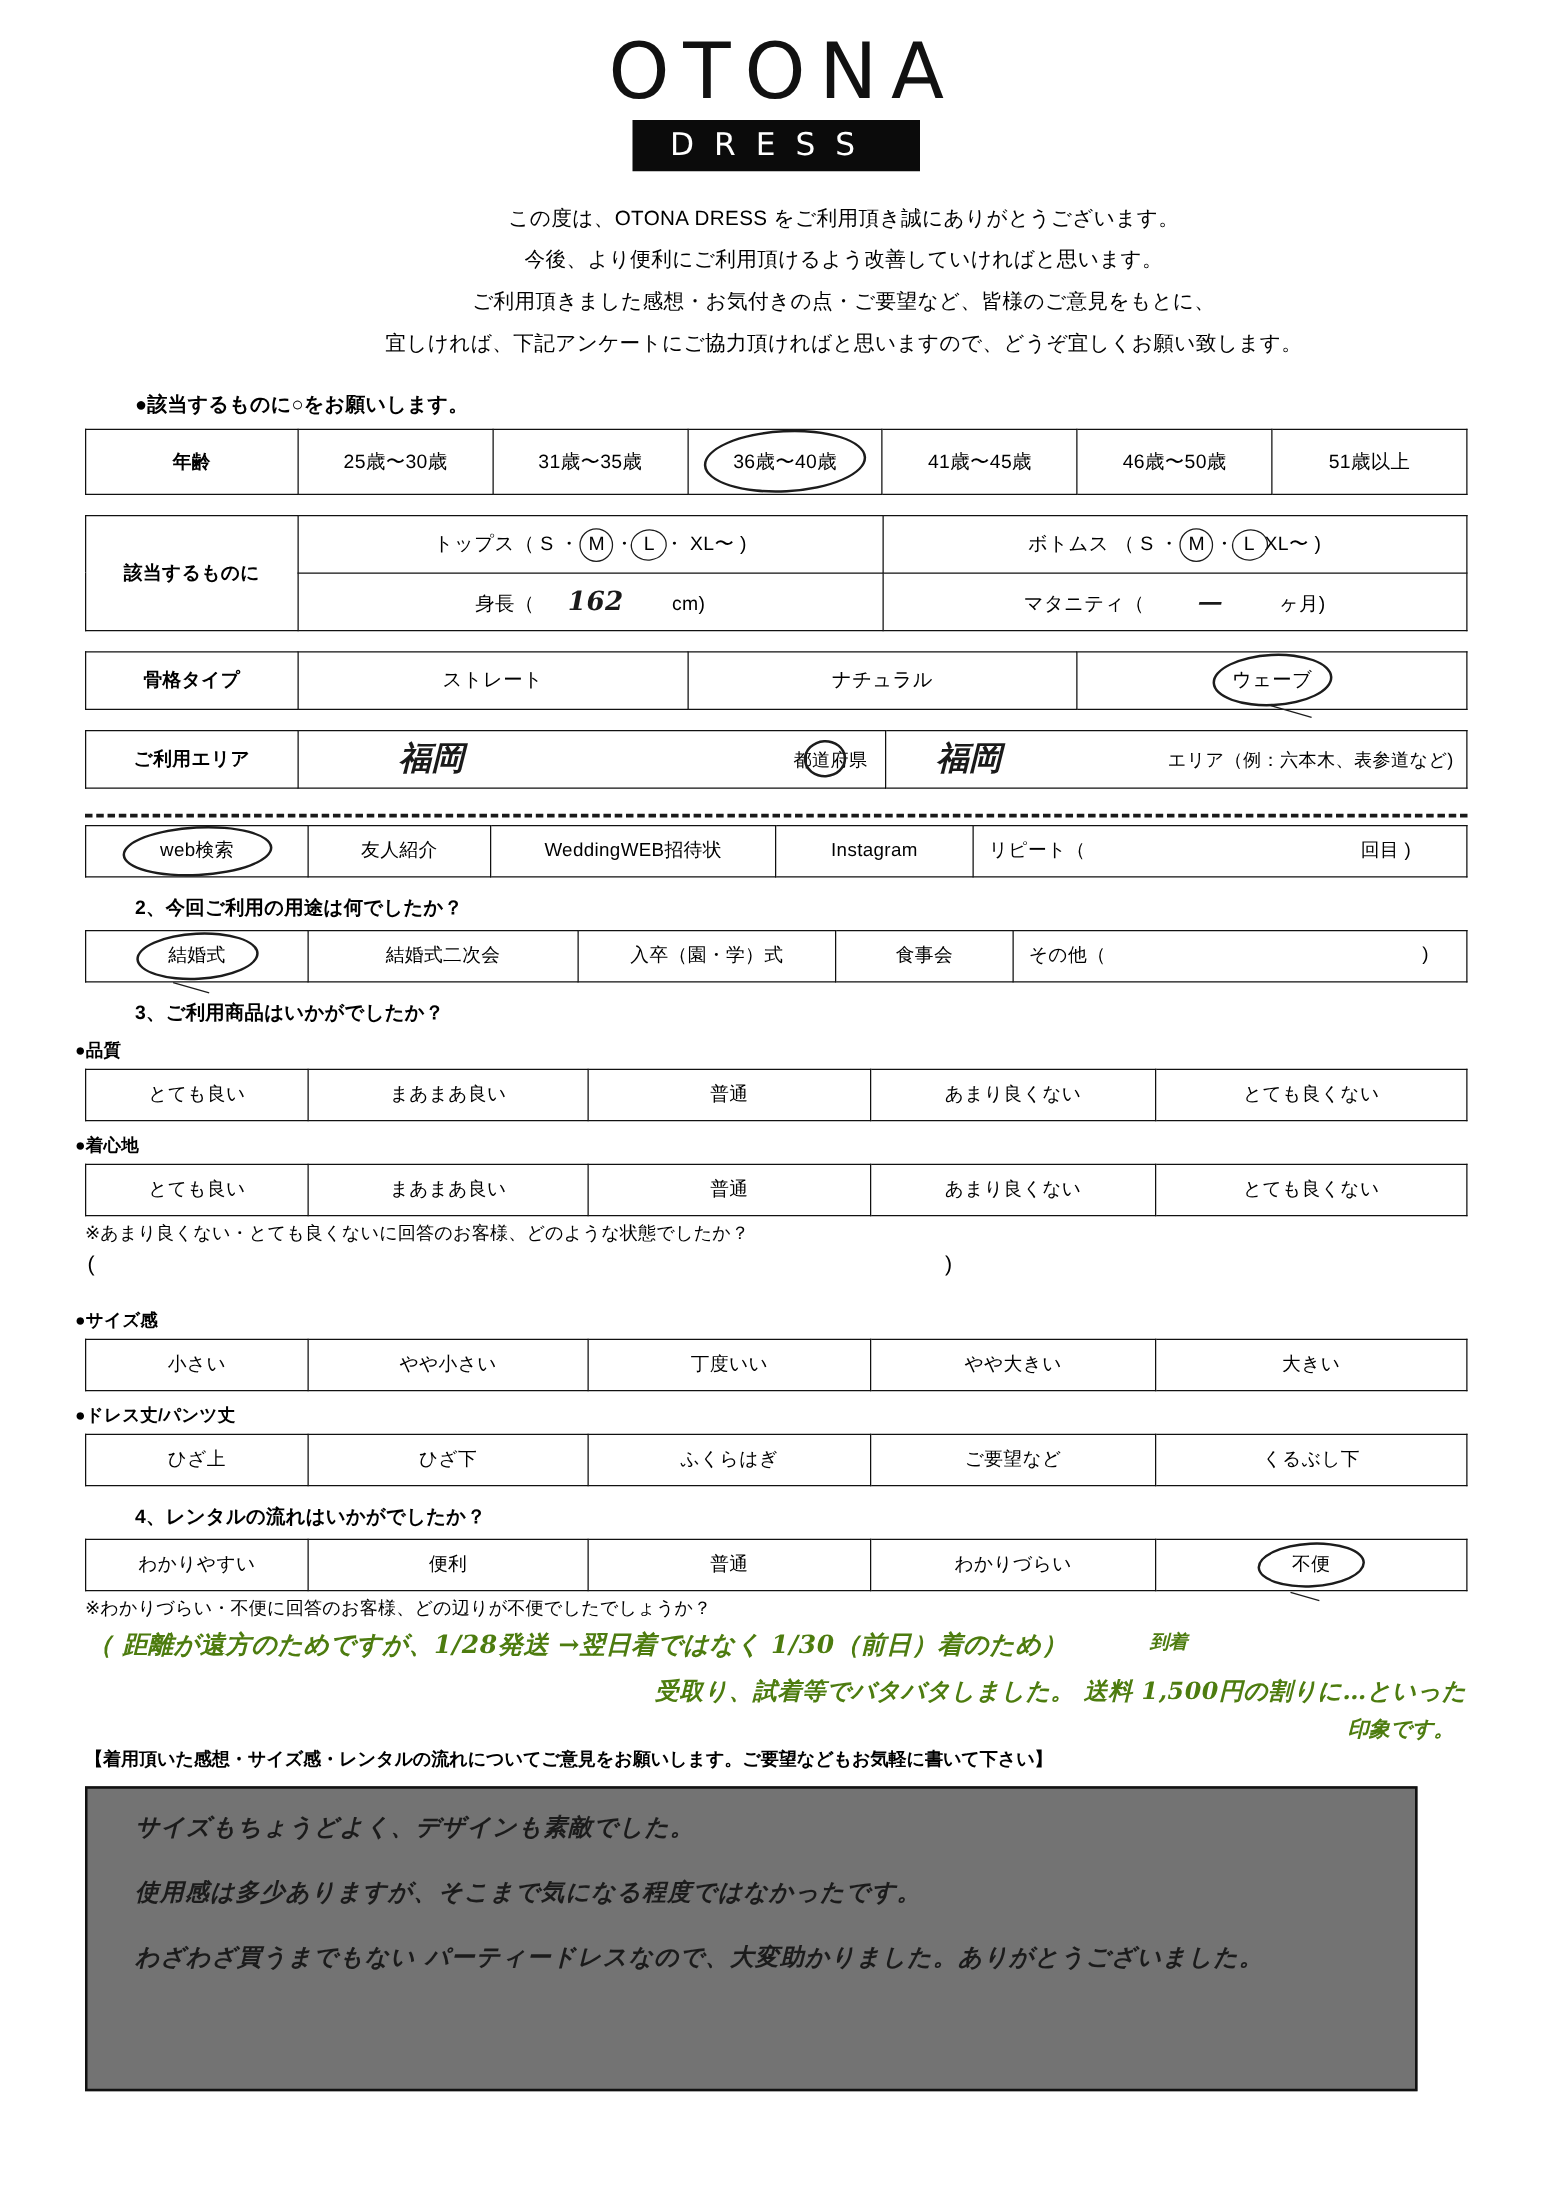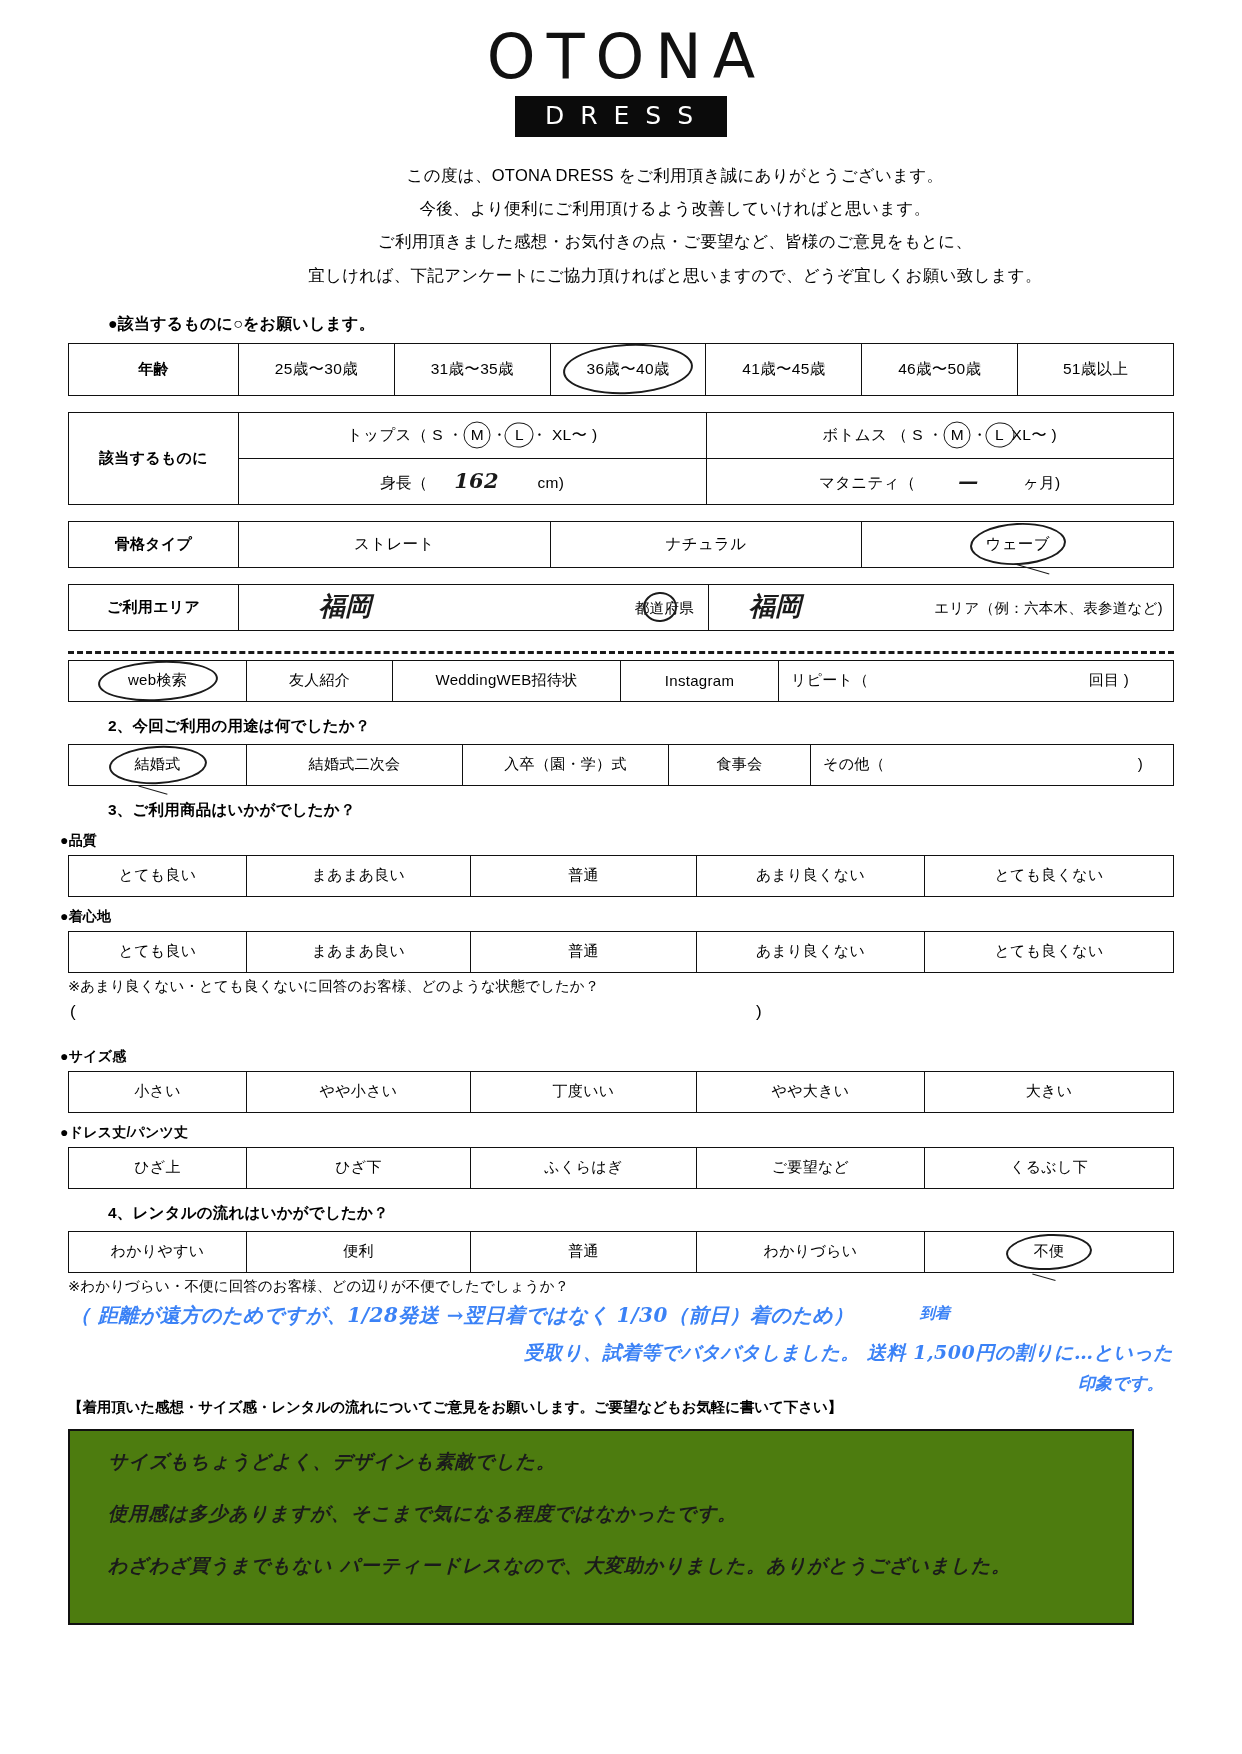--- a/index.html
+++ b/index.html
@@ -38,21 +38,21 @@
     padding-left: 11px;
     color: #111;
   }
   .logo-dress {
     display: inline-block;
     background: #0b0b0b;
     color: #ffffff;
     font-family: "DejaVu Sans", sans-serif;
     font-size: 25px;
     letter-spacing: 16px;
-    padding: 6px 18px 7px 30px;
+    padding: 6px 36px 7px 30px;
     margin-top: 7px;
     line-height: 1.1;
   }
 
   
   .intro {
     margin: 22px 0 0 108px;
     font-size: 16.5px;
     line-height: 2.02;
     letter-spacing: 0.3px;
@@ -194,43 +194,43 @@
   
   .bracket-head {
     font-weight: bold;
     font-size: 14.5px;
     margin: 6px 0 6px 68px;
     letter-spacing: -0.1px;
   }
   .comment-box {
     margin-left: 68px;
     width: 1066px;
-    height: 196px;
+    height: 244px;
     border: 2px solid #111;
     position: relative;
-    background: #4d7c0f;
+    background: #737373;
     margin-top: 12px;
   }
   .hw-line {
     position: absolute;
     font-family: "DejaVu Serif", serif;
     font-style: italic;
     font-weight: 600;
     font-size: 19px;
     color: #1b1b1b;
     letter-spacing: 1px;
     white-space: nowrap;
   }
 
   .hw-free {
     position: absolute;
     font-family: "DejaVu Serif", serif;
     font-style: italic;
     font-weight: 600;
-    color: #3b82f6;
+    color: #4d7c0f;
     white-space: nowrap;
   }
 
   .complaint-area {
     position: relative;
     margin-left: 68px;
     width: 1106px;
     height: 96px;
   }
 </style>

